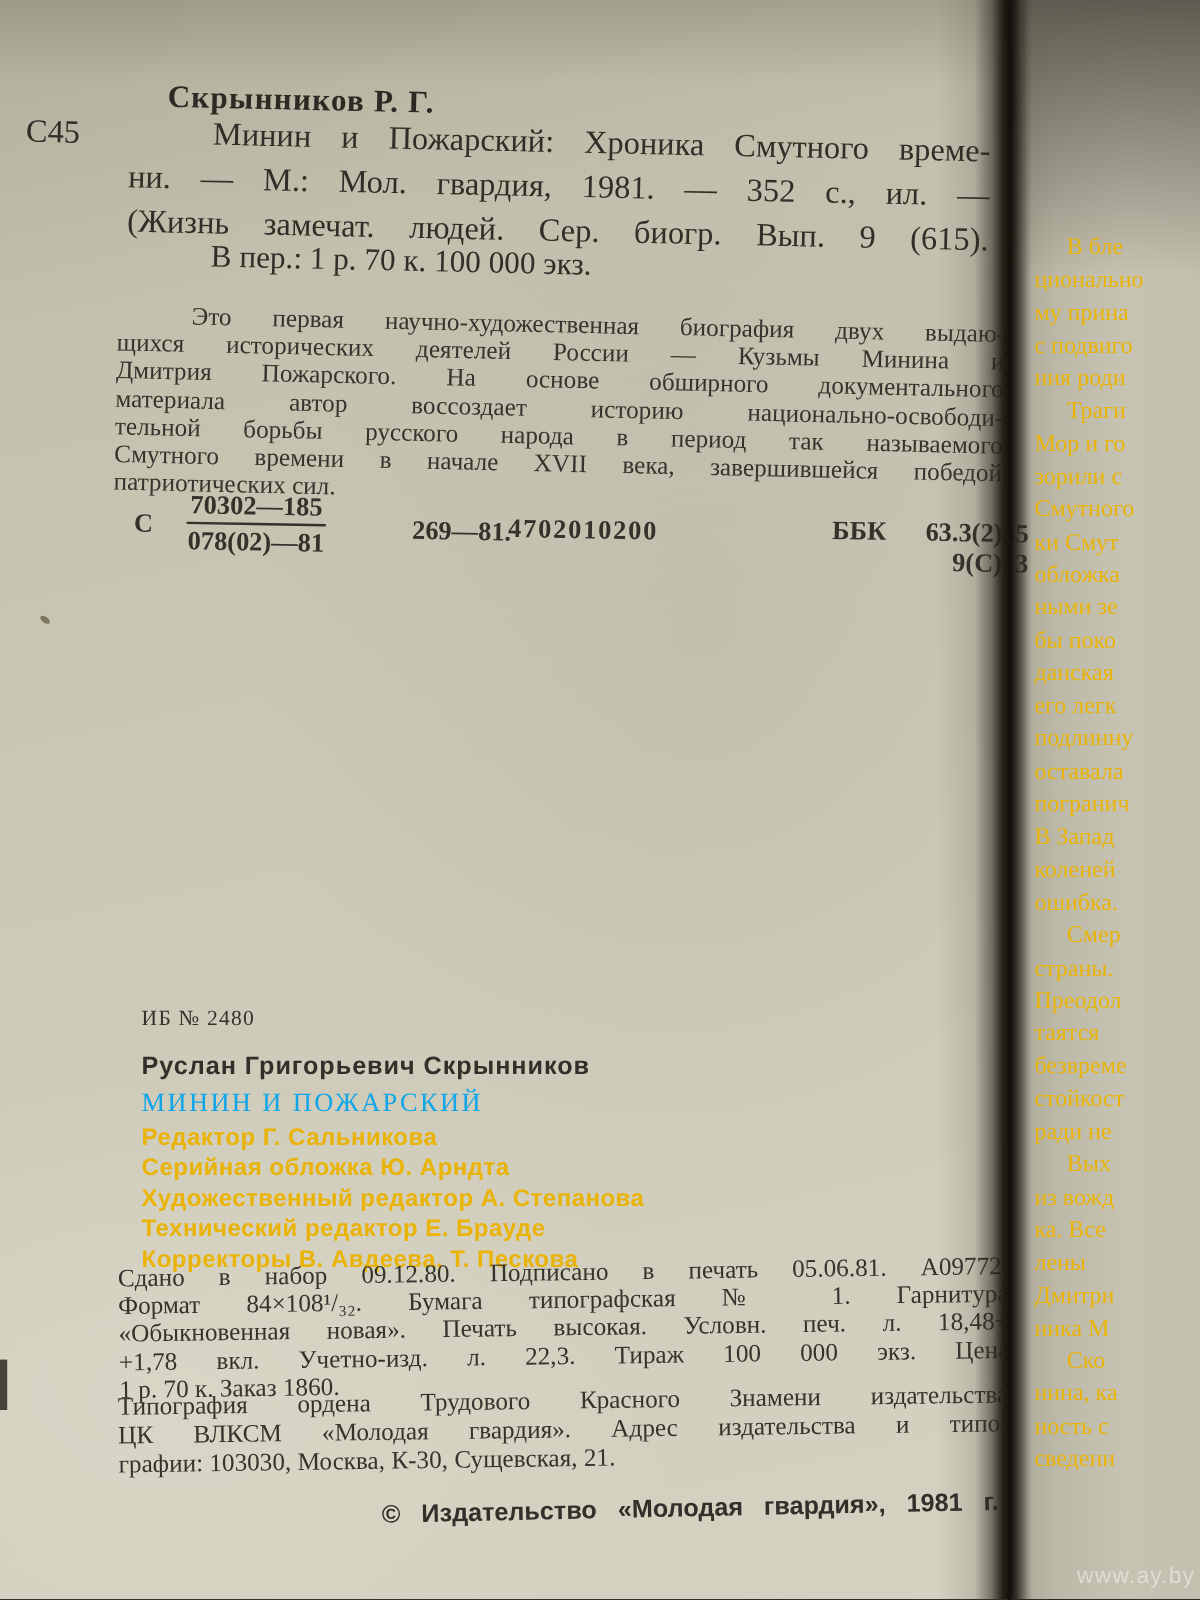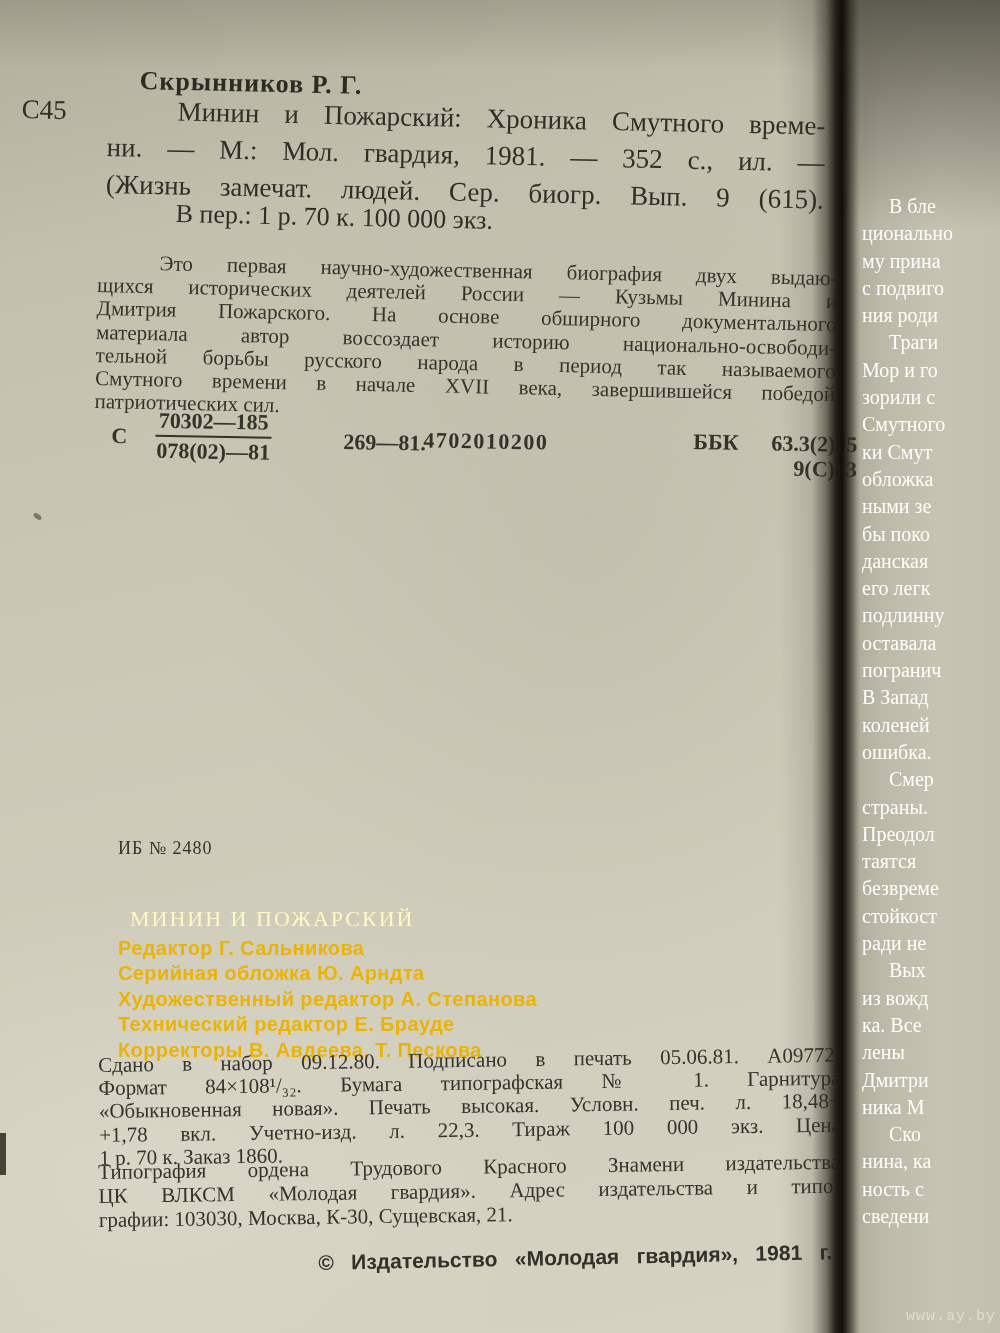--- a/index.html
+++ b/index.html
@@ -48,33 +48,33 @@
   .frac{position:absolute;left:156px;top:0;text-align:center;}
   .frac .num{display:block;border-bottom:2px solid #33322b;padding:0 3px 1px;}
   .frac .den{display:block;padding-top:1px;}
   .cat .sfx{position:absolute;left:344px;top:18px;}
   .cat .code{position:absolute;left:424px;top:15px;letter-spacing:1.5px;}
   .cat .bbk-l{position:absolute;left:694px;top:12px;}
   .cat .bbk-v{position:absolute;left:742px;top:12px;width:116px;text-align:right;line-height:25px;}
   .ib{left:118px;top:838px;font-size:18px;letter-spacing:1px;}
   .sans{font-family:"Liberation Sans","DejaVu Sans",sans-serif;}
   .author-full{left:118px;top:877px;font-size:21px;font-weight:700;letter-spacing:.8px;color:#31302a;}
-  .booktitle{left:118px;top:906px;font-size:22px;letter-spacing:2px;color:#fef9c3;margin-left:12px;}
+  .booktitle{left:118px;top:906px;font-size:22px;letter-spacing:2px;color:#0ea5e9;}
   .staff{left:118px;top:936px;font-size:20px;font-weight:700;line-height:25.4px;letter-spacing:.4px;color:#eab308;}
   .imprint{left:98px;top:1054px;width:742px;font-size:21px;line-height:23.2px;}
   .printer{left:98px;top:1160px;width:742px;font-size:21px;line-height:24px;}
   .copyright{left:318px;top:1251px;width:514px;font-size:21px;font-weight:700;
              text-align:justify;text-align-last:justify;color:#31302a;}
   
   .rp-text{position:absolute;left:862px;top:193px;width:138px;height:1060px;overflow:hidden;
-      font-size:20px;line-height:27.3px;color:#ffffff;white-space:nowrap;z-index:2;}
+      font-size:20px;line-height:27.3px;color:#eab308;white-space:nowrap;z-index:2;}
   .rp-text div.ind{padding-left:27px;}
   
-  .wm{position:absolute;right:4px;bottom:8px;font-family:Liberation Mono, monospace;
-      font-size:15px;letter-spacing:1px;color:rgba(245,245,238,.55);z-index:5;}
+  .wm{position:absolute;right:4px;bottom:8px;font-family:Liberation Sans, sans-serif;
+      font-size:19px;letter-spacing:1px;color:rgba(245,245,238,.55);z-index:5;}
 </style>
 </head>
 <body>
 
 <div class="photo">
 
   <div class="left-page"></div>
   <div class="right-page"></div>
   <div class="gutter"></div>
   <div class="speck"></div>
@@ -105,20 +105,21 @@
         <span class="num">70302—185</span>
         <span class="den">078(02)—81</span>
       </span>
     <span class="sfx">269—81.</span>
     <span class="code">4702010200</span>
     <span class="bbk-l">ББК</span>
     <span class="bbk-v"><span>63.3(2)45</span><br><span>9(С)13</span></span>
   </div>
 
   <div class="blk ib">ИБ № 2480</div>
+  <div class="blk author-full sans">Руслан Григорьевич Скрынников</div>
   <div class="blk booktitle">МИНИН И ПОЖАРСКИЙ</div>
   <div class="blk staff sans">
       <div>Редактор Г. Сальникова</div>
       <div>Серийная обложка Ю. Арндта</div>
       <div>Художественный редактор А. Степанова</div>
       <div>Технический редактор Е. Брауде</div>
       <div>Корректоры В. Авдеева, Т. Пескова</div>
     </div>
 
   <div class="blk imprint tilt-up just">

